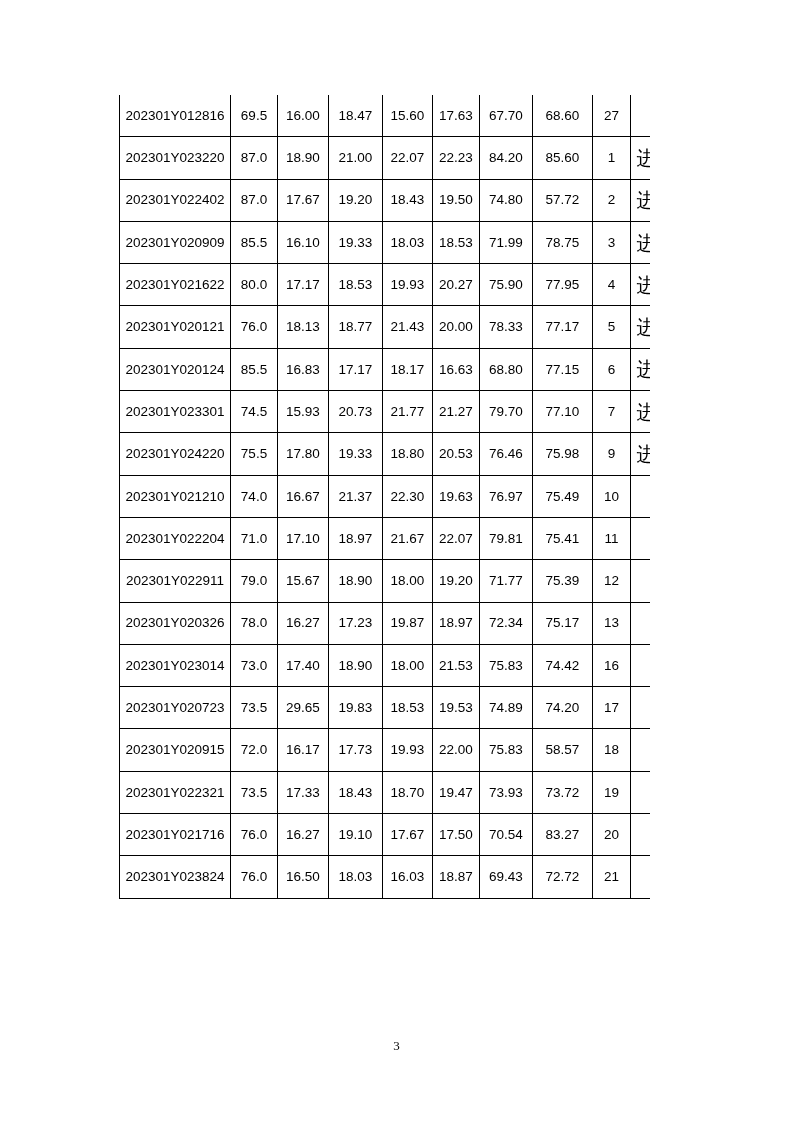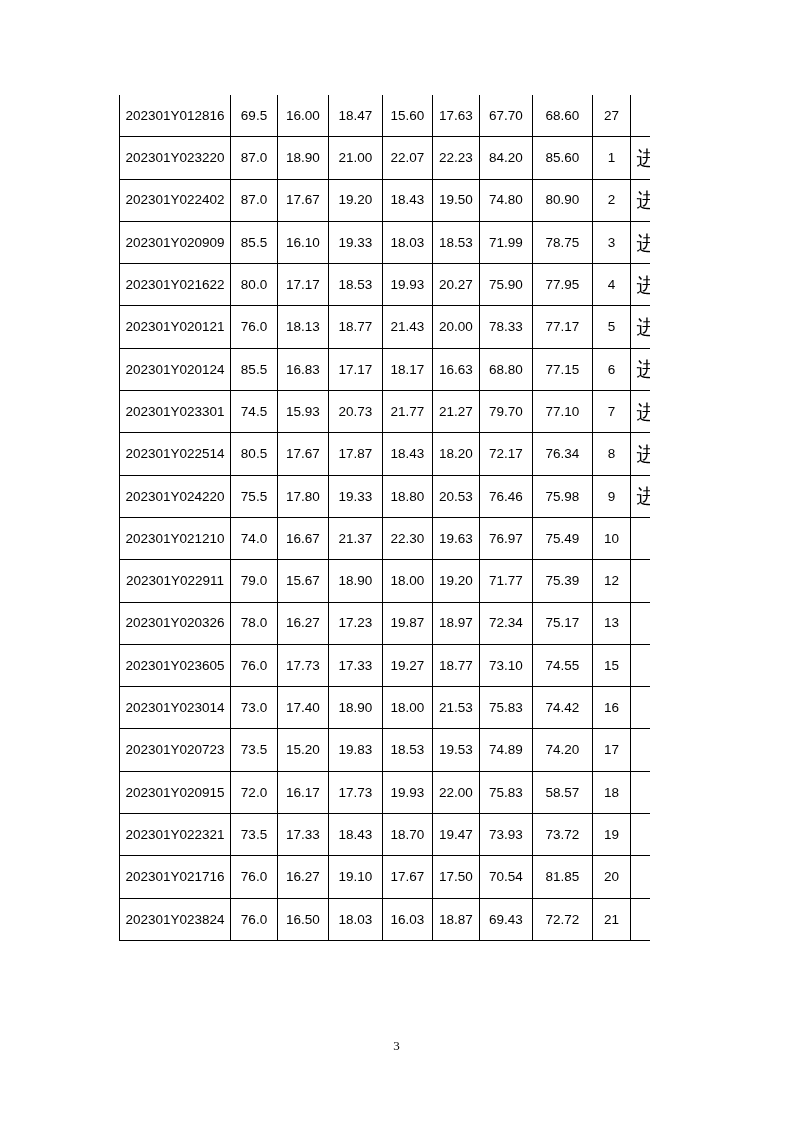--- a/index.html
+++ b/index.html
@@ -110,21 +110,21 @@
           <td class="status-cell">进入体检</td>
         </tr>
         <tr>
           <td>202301Y022402</td>
           <td>87.0</td>
           <td>17.67</td>
           <td>19.20</td>
           <td>18.43</td>
           <td>19.50</td>
           <td>74.80</td>
-          <td>80.90</td>
+          <td>57.72</td>
           <td>2</td>
           <td class="status-cell">进入体检</td>
         </tr>
         <tr>
           <td>202301Y020909</td>
           <td>85.5</td>
           <td>16.10</td>
           <td>19.33</td>
           <td>18.03</td>
           <td>18.53</td>
@@ -175,32 +175,20 @@
           <td>15.93</td>
           <td>20.73</td>
           <td>21.77</td>
           <td>21.27</td>
           <td>79.70</td>
           <td>77.10</td>
           <td>7</td>
           <td class="status-cell">进入体检</td>
         </tr>
         <tr>
-          <td>202301Y022514</td>
-          <td>80.5</td>
-          <td>17.67</td>
-          <td>17.87</td>
-          <td>18.43</td>
-          <td>18.20</td>
-          <td>72.17</td>
-          <td>76.34</td>
-          <td>8</td>
-          <td class="status-cell">进入体检</td>
-        </tr>
-        <tr>
           <td>202301Y024220</td>
           <td>75.5</td>
           <td>17.80</td>
           <td>19.33</td>
           <td>18.80</td>
           <td>20.53</td>
           <td>76.46</td>
           <td>75.98</td>
           <td>9</td>
           <td class="status-cell">进入体检</td>
@@ -211,20 +199,32 @@
           <td>16.67</td>
           <td>21.37</td>
           <td>22.30</td>
           <td>19.63</td>
           <td>76.97</td>
           <td>75.49</td>
           <td>10</td>
           <td class="status-cell"></td>
         </tr>
         <tr>
+          <td>202301Y022204</td>
+          <td>71.0</td>
+          <td>17.10</td>
+          <td>18.97</td>
+          <td>21.67</td>
+          <td>22.07</td>
+          <td>79.81</td>
+          <td>75.41</td>
+          <td>11</td>
+          <td class="status-cell"></td>
+        </tr>
+        <tr>
           <td>202301Y022911</td>
           <td>79.0</td>
           <td>15.67</td>
           <td>18.90</td>
           <td>18.00</td>
           <td>19.20</td>
           <td>71.77</td>
           <td>75.39</td>
           <td>12</td>
           <td class="status-cell"></td>
@@ -235,47 +235,35 @@
           <td>16.27</td>
           <td>17.23</td>
           <td>19.87</td>
           <td>18.97</td>
           <td>72.34</td>
           <td>75.17</td>
           <td>13</td>
           <td class="status-cell"></td>
         </tr>
         <tr>
-          <td>202301Y023605</td>
-          <td>76.0</td>
-          <td>17.73</td>
-          <td>17.33</td>
-          <td>19.27</td>
-          <td>18.77</td>
-          <td>73.10</td>
-          <td>74.55</td>
-          <td>15</td>
-          <td class="status-cell"></td>
-        </tr>
-        <tr>
           <td>202301Y023014</td>
           <td>73.0</td>
           <td>17.40</td>
           <td>18.90</td>
           <td>18.00</td>
           <td>21.53</td>
           <td>75.83</td>
           <td>74.42</td>
           <td>16</td>
           <td class="status-cell"></td>
         </tr>
         <tr>
           <td>202301Y020723</td>
           <td>73.5</td>
-          <td>15.20</td>
+          <td>29.65</td>
           <td>19.83</td>
           <td>18.53</td>
           <td>19.53</td>
           <td>74.89</td>
           <td>74.20</td>
           <td>17</td>
           <td class="status-cell"></td>
         </tr>
         <tr>
           <td>202301Y020915</td>
@@ -302,21 +290,21 @@
           <td class="status-cell"></td>
         </tr>
         <tr>
           <td>202301Y021716</td>
           <td>76.0</td>
           <td>16.27</td>
           <td>19.10</td>
           <td>17.67</td>
           <td>17.50</td>
           <td>70.54</td>
-          <td>81.85</td>
+          <td>83.27</td>
           <td>20</td>
           <td class="status-cell"></td>
         </tr>
         <tr>
           <td>202301Y023824</td>
           <td>76.0</td>
           <td>16.50</td>
           <td>18.03</td>
           <td>16.03</td>
           <td>18.87</td>

